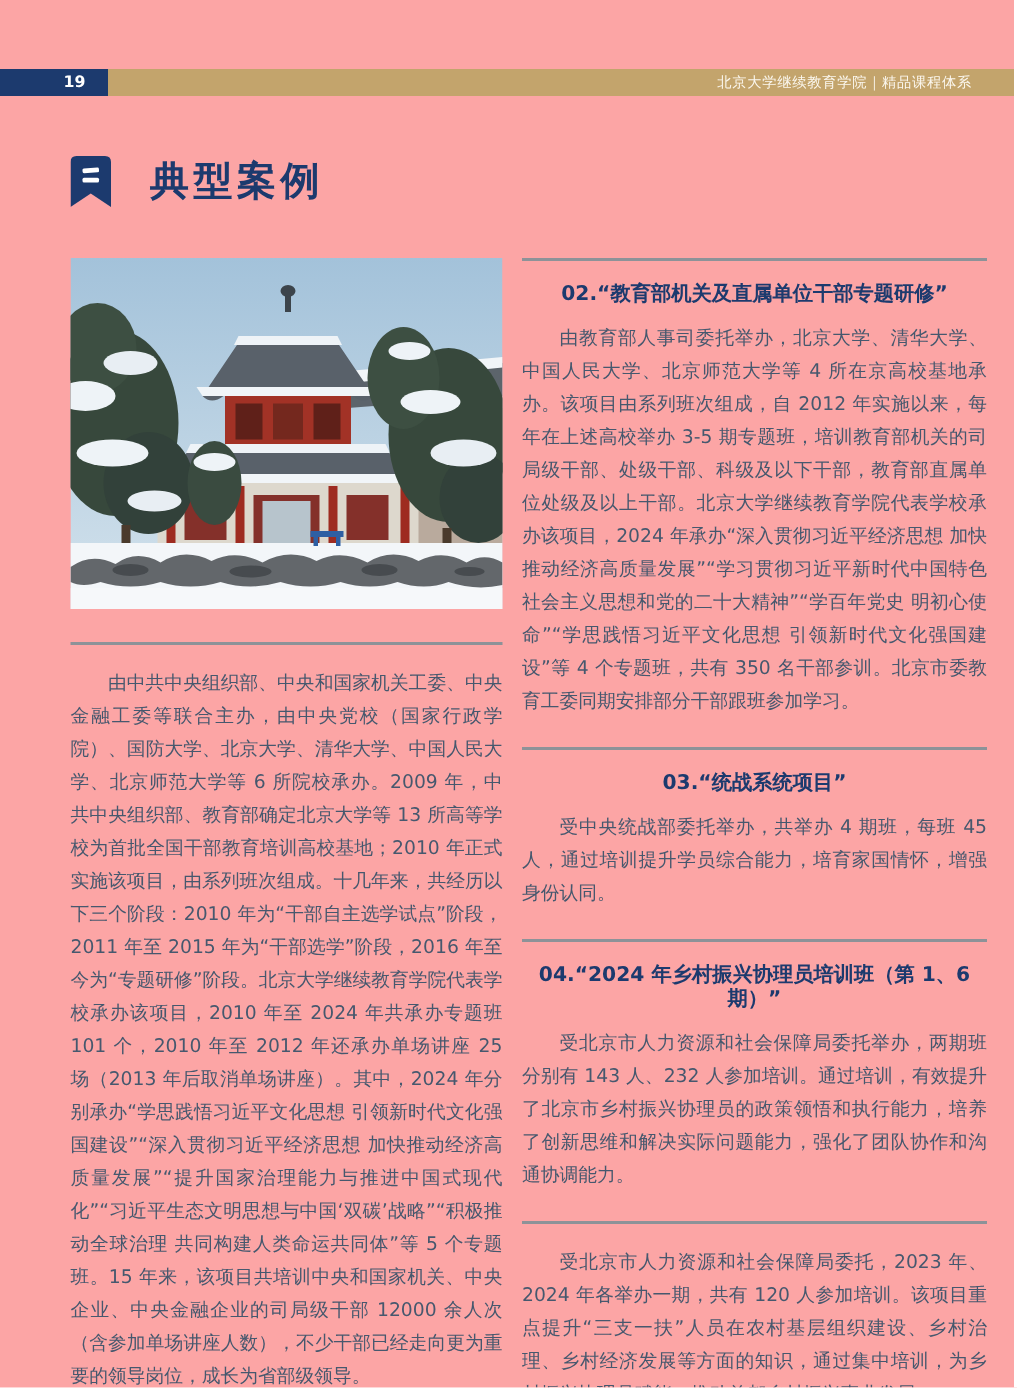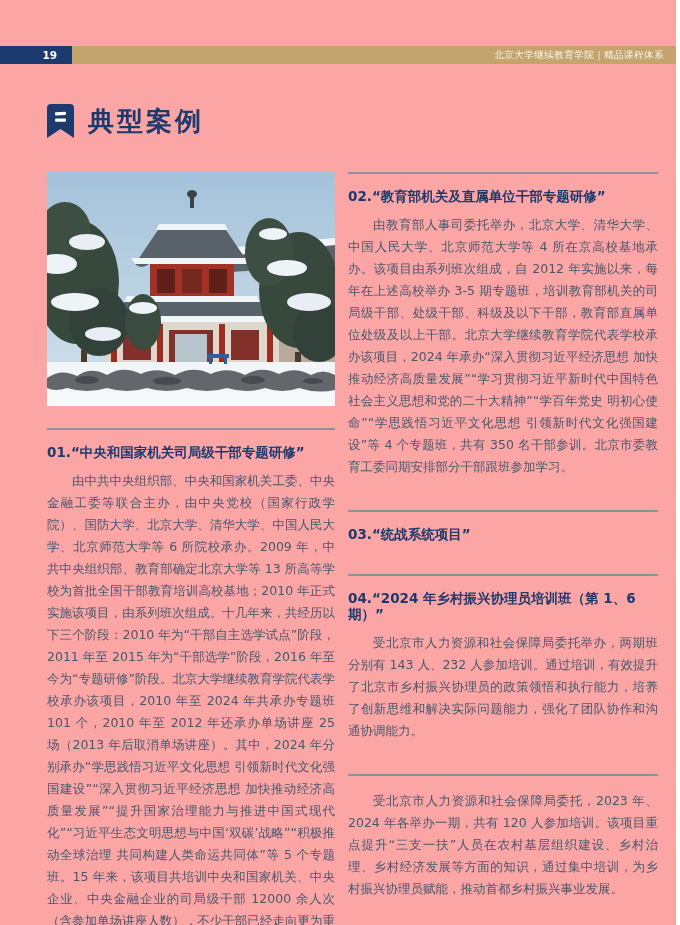--- a/index.html
+++ b/index.html
@@ -18,41 +18,41 @@
   .page-num-box{
     width:72px;background:#1c3a6e;color:#ffffff;
     font-size:10.5px;font-weight:bold;
     display:flex;align-items:center;justify-content:flex-end;
     padding-right:15px;box-sizing:border-box;
   }
   .gold-strip{
     flex:1;background:#c3a46c;color:#fbf7ee;
     font-size:9.5px;letter-spacing:0.5px;
     display:flex;align-items:center;justify-content:flex-end;
-    padding-right:12px;box-sizing:border-box;
+    padding-right:28px;box-sizing:border-box;
   }
   
   .content{position:absolute;top:100px;left:47px;right:18px;}
-  .title-row{display:flex;align-items:center;gap:14px;height:42px;}
+  .title-row{display:flex;align-items:center;gap:26px;height:42px;}
   .title-icon{width:27px;height:34px;flex:0 0 auto;}
   .page-title{
     color:#1c3a6e;font-size:26px;font-weight:bold;letter-spacing:3px;
     line-height:1;
   }
   .columns{display:flex;gap:13px;margin-top:30px;align-items:flex-start;}
   .col-left{width:288px;flex:0 0 288px;}
   .col-right{flex:1;min-width:0;}
   .photo{width:288px;height:234px;display:block;}
   .divider{height:2px;background:#8d9298;margin:0 0 14px 0;}
-  .section{margin-top:32px;}
+  .section{margin-top:20px;}
   .section.first{margin-top:0;}
   .sec01{margin-top:22px;}
   .sec-heading{
     color:#1c3a6e;font-size:13.5px;font-weight:bold;
-    margin:0 0 10px 0;line-height:16px;
+    margin:0 0 10px 0;line-height:16px;text-align:center;
   }
   .sec-body{
     color:#46586e;font-size:12.5px;line-height:22px;
     text-align:justify;text-indent:2em;margin:0;
   }
 </style>
 </head>
 <body>
 
 <div class="page">
@@ -150,36 +150,36 @@
           <path d="M0 206 Q14 196 30 204 Q44 194 60 203 Q76 193 94 202 Q110 194 128 203 Q146 193 164 202 Q180 194 198 203 Q214 193 232 202 Q248 194 264 203 Q276 196 288 203 L288 218 Q270 222 252 216 Q236 222 218 216 Q200 222 180 216 Q160 222 140 216 Q120 222 100 216 Q80 222 60 216 Q40 222 20 216 Q8 220 0 216 Z" fill="#63676b"></path>
           <ellipse cx="40" cy="208" rx="12" ry="4" fill="#474b4f"></ellipse>
           <ellipse cx="120" cy="209" rx="14" ry="4" fill="#474b4f"></ellipse>
           <ellipse cx="206" cy="208" rx="12" ry="4" fill="#474b4f"></ellipse>
           <ellipse cx="266" cy="209" rx="10" ry="3" fill="#474b4f"></ellipse>
           <rect x="0" y="220" width="288" height="14" fill="#f6f8fa"></rect>
         </svg>
 
         <div class="section sec01">
           <div class="divider"></div>
-          <h3 class="sec-heading">01.“中央和国家机关司局级干部专题研修”</h3>
           <p class="sec-body">由中共中央组织部、中央和国家机关工委、中央金融工委等联合主办，由中央党校（国家行政学院）、国防大学、北京大学、清华大学、中国人民大学、北京师范大学等 6 所院校承办。2009 年，中共中央组织部、教育部确定北京大学等 13 所高等学校为首批全国干部教育培训高校基地；2010 年正式实施该项目，由系列班次组成。十几年来，共经历以下三个阶段：2010 年为“干部自主选学试点”阶段，2011 年至 2015 年为“干部选学”阶段，2016 年至今为“专题研修”阶段。北京大学继续教育学院代表学校承办该项目，2010 年至 2024 年共承办专题班 101 个，2010 年至 2012 年还承办单场讲座 25 场（2013 年后取消单场讲座）。其中，2024 年分别承办“学思践悟习近平文化思想 引领新时代文化强国建设”“深入贯彻习近平经济思想 加快推动经济高质量发展”“提升国家治理能力与推进中国式现代化”“习近平生态文明思想与中国‘双碳’战略”“积极推动全球治理 共同构建人类命运共同体”等 5 个专题班。15 年来，该项目共培训中央和国家机关、中央企业、中央金融企业的司局级干部 12000 余人次（含参加单场讲座人数），不少干部已经走向更为重要的领导岗位，成长为省部级领导。</p>
         </div>
       </div>
 
       <div class="col-right">
 
         <div class="section first">
           <div class="divider"></div>
           <h3 class="sec-heading">02.“教育部机关及直属单位干部专题研修”</h3>
           <p class="sec-body">由教育部人事司委托举办，北京大学、清华大学、中国人民大学、北京师范大学等 4 所在京高校基地承办。该项目由系列班次组成，自 2012 年实施以来，每年在上述高校举办 3-5 期专题班，培训教育部机关的司局级干部、处级干部、科级及以下干部，教育部直属单位处级及以上干部。北京大学继续教育学院代表学校承办该项目，2024 年承办“深入贯彻习近平经济思想 加快推动经济高质量发展”“学习贯彻习近平新时代中国特色社会主义思想和党的二十大精神”“学百年党史 明初心使命”“学思践悟习近平文化思想 引领新时代文化强国建设”等 4 个专题班，共有 350 名干部参训。北京市委教育工委同期安排部分干部跟班参加学习。</p>
         </div>
 
         <div class="section">
           <div class="divider"></div>
           <h3 class="sec-heading">03.“统战系统项目”</h3>
+          <p class="sec-body">受中央统战部委托举办，共举办 4 期班，每班 45 人，通过培训提升学员综合能力，培育家国情怀，增强身份认同。</p>
         </div>
 
         <div class="section">
           <div class="divider"></div>
           <h3 class="sec-heading">04.“2024 年乡村振兴协理员培训班（第 1、6 期）”</h3>
           <p class="sec-body">受北京市人力资源和社会保障局委托举办，两期班分别有 143 人、232 人参加培训。通过培训，有效提升了北京市乡村振兴协理员的政策领悟和执行能力，培养了创新思维和解决实际问题能力，强化了团队协作和沟通协调能力。</p>
         </div>
 
         <div class="section">
           <div class="divider"></div>

